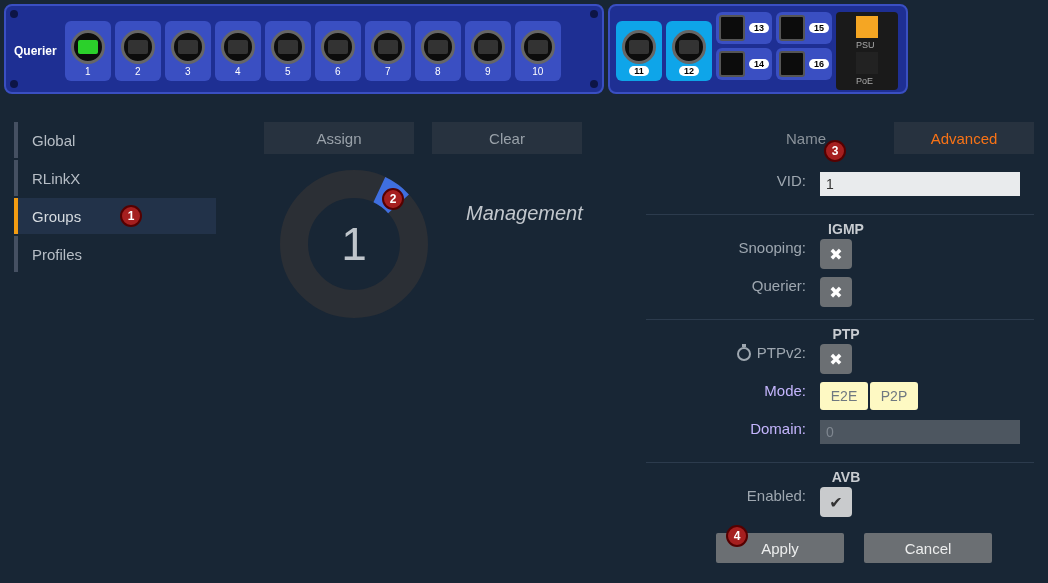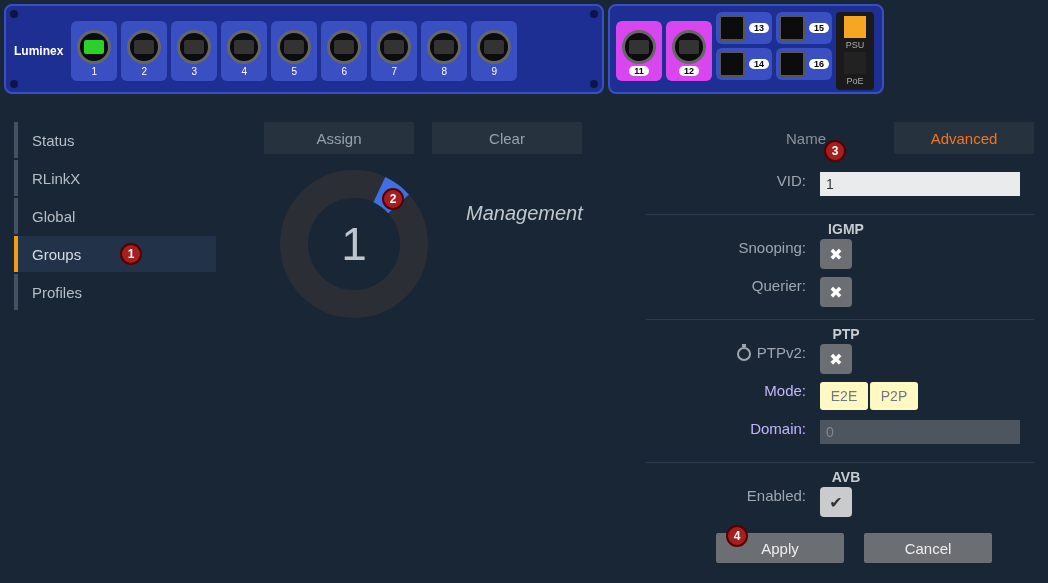--- a/index.html
+++ b/index.html
@@ -26,35 +26,35 @@
   .device .screws { position:absolute; width:8px;height:8px;border-radius:50%;background:#0d1545;}
   .device .screws.tl{top:4px;left:4px;} .device .screws.tr{top:4px;right:4px;}
   .device .screws.bl{bottom:4px;left:4px;} .device .screws.br{bottom:4px;right:4px;}
   .brand { color:#fff; font-size:12px; font-weight:600; margin-right:8px;}
   .ports { display:flex; gap:4px;}
   .port {
     width:46px; height:60px; background:#3a4fc2; border-radius:6px;
     display:flex; flex-direction:column; align-items:center; justify-content:center;
     padding-top:4px;
   }
-  .port.dark { background:#d946ef; }
+  .port.dark { background:#0ea5e9; }
   .jack {
     width:34px;height:34px;border-radius:50%;
     background:#0c0c0c; border:3px solid #666;
     display:flex; align-items:center; justify-content:center;
   }
   .jack-inner{width:20px;height:14px;background:#333;border-radius:2px;position:relative;}
   .jack-inner.green{background:#2bd02b;}
   .plabel{color:#fff;font-size:10px;margin-top:2px;}
   .sfp {
     background:#0c0c0c; width:26px;height:26px;border-radius:3px;border:2px solid #555;
   }
   .sfp-row{display:flex;align-items:center;gap:4px;background:#3a4fc2;border-radius:6px;padding:3px;}
   .pill{background:#fff;color:#000;font-size:9px;font-weight:bold;border-radius:8px;padding:0 5px;}
-  .status-box{display:flex;flex-direction:column;align-items:center;gap:2px;background:#1a1a1a;padding:4px 8px;border-radius:4px;}
+  .status-box{display:flex;flex-direction:column;align-items:flex-start;gap:2px;background:#1a1a1a;padding:4px 20px;border-radius:4px;}
   .status-led{width:22px;height:22px;}
   .status-label{font-size:9px;color:#aaa;}
 
   
   .main { display:flex; padding:28px 14px 0 14px; gap:20px;}
   .sidebar { width:202px; display:flex; flex-direction:column; gap:2px;}
   .side-item{
     height:36px;display:flex;align-items:center;padding-left:14px;
     border-left:4px solid #455062; color:#b7bec6; font-size:15px; cursor:pointer;
     position:relative;
@@ -105,21 +105,21 @@
 </style>
 </head>
 <body>
 
 <div class="device-row">
   <div class="device" style="width:600px;">
     <span class="screws tl"></span>
       <span class="screws tr"></span>
       <span class="screws bl"></span>
       <span class="screws br"></span>
-    <div class="brand">Luminex</div>
+    <div class="brand">Querier</div>
     <div class="ports">
         <div class="port">
           <div class="jack">
             <div class="jack-inner green"></div>
           </div>
           <span class="plabel">1</span>
         </div>
         <div class="port">
           <div class="jack">
             <div class="jack-inner"></div>
@@ -160,20 +160,26 @@
           <div class="jack">
             <div class="jack-inner"></div>
           </div>
           <span class="plabel">8</span>
         </div>
         <div class="port">
           <div class="jack">
             <div class="jack-inner"></div>
           </div>
           <span class="plabel">9</span>
+        </div>
+        <div class="port">
+          <div class="jack">
+            <div class="jack-inner"></div>
+          </div>
+          <span class="plabel">10</span>
         </div>
       </div>
   </div>
   <div class="device" style="padding-left:6px;">
     <div class="ports">
         <div class="port dark">
           <div class="jack">
             <div class="jack-inner"></div>
           </div>
           <span class="pill" style="margin-top:2px">11</span>
@@ -213,27 +219,24 @@
         <span class="status-label">PoE</span>
       </div>
     </div>
   </div>
 </div>
 
 <div class="main">
 
   <div class="sidebar">
     <div class="side-item">
-        <span>Status</span>
+        <span>Global</span>
       </div>
     <div class="side-item">
         <span>RLinkX</span>
-      </div>
-    <div class="side-item">
-        <span>Global</span>
       </div>
     <div class="side-item active">
       <span>Groups</span>
       <span class="badge" style="left:102px;top:7px;">1</span>
     </div>
     <div class="side-item">
         <span>Profiles</span>
       </div>
   </div>
 

